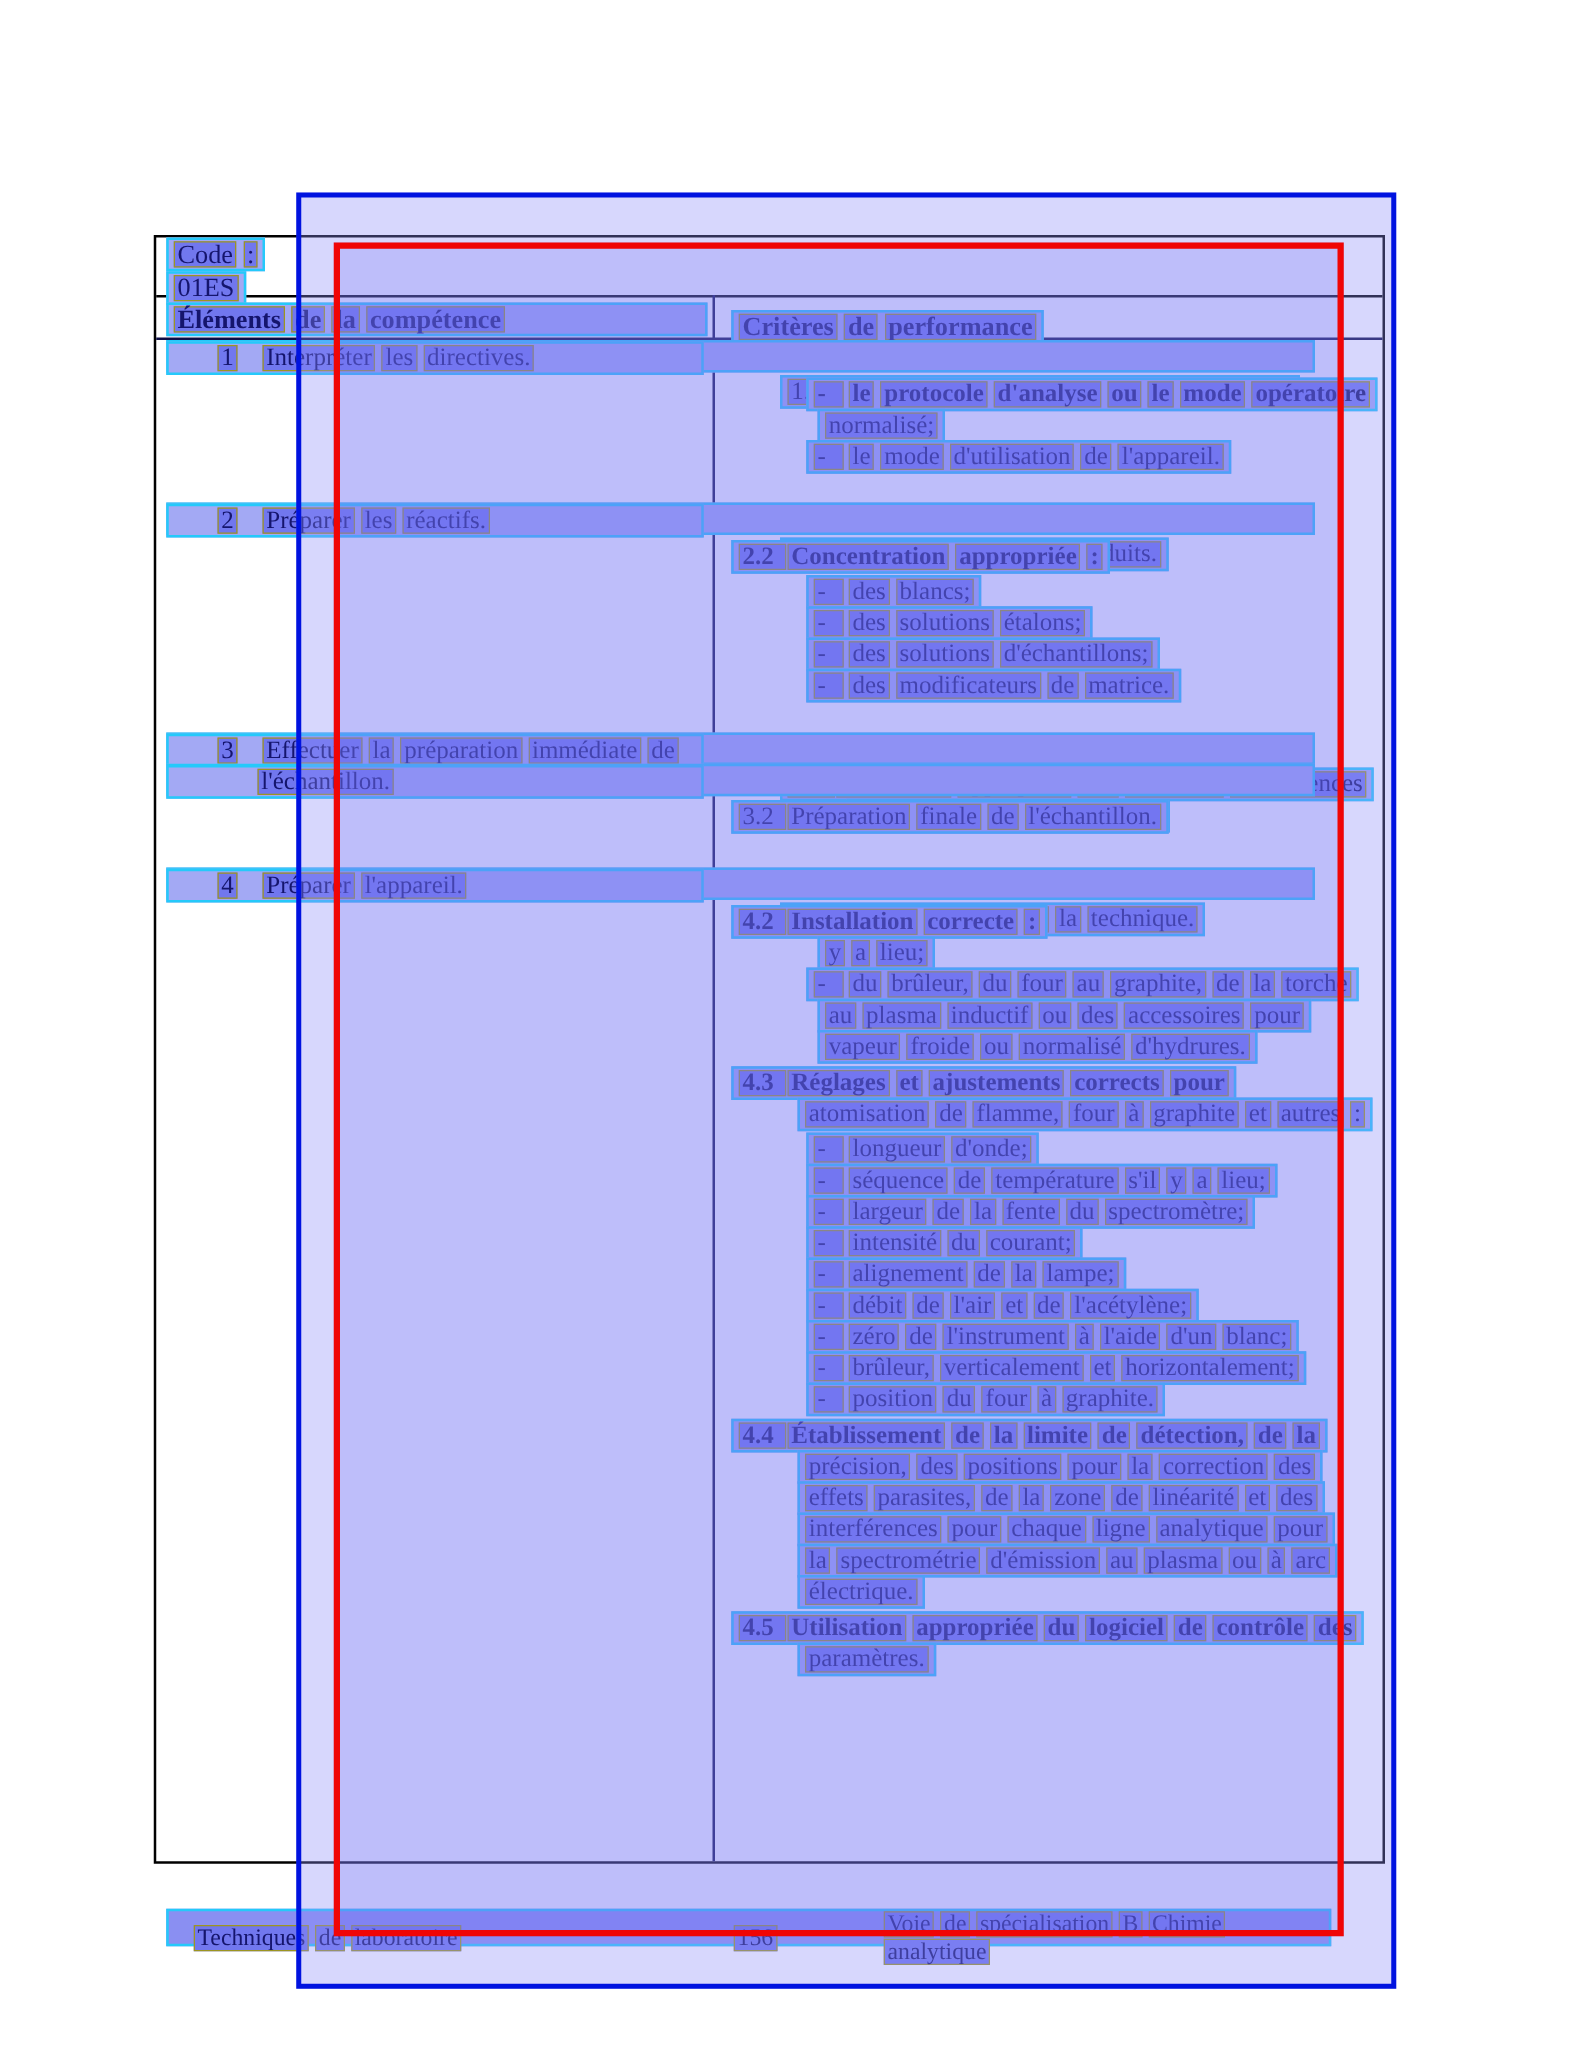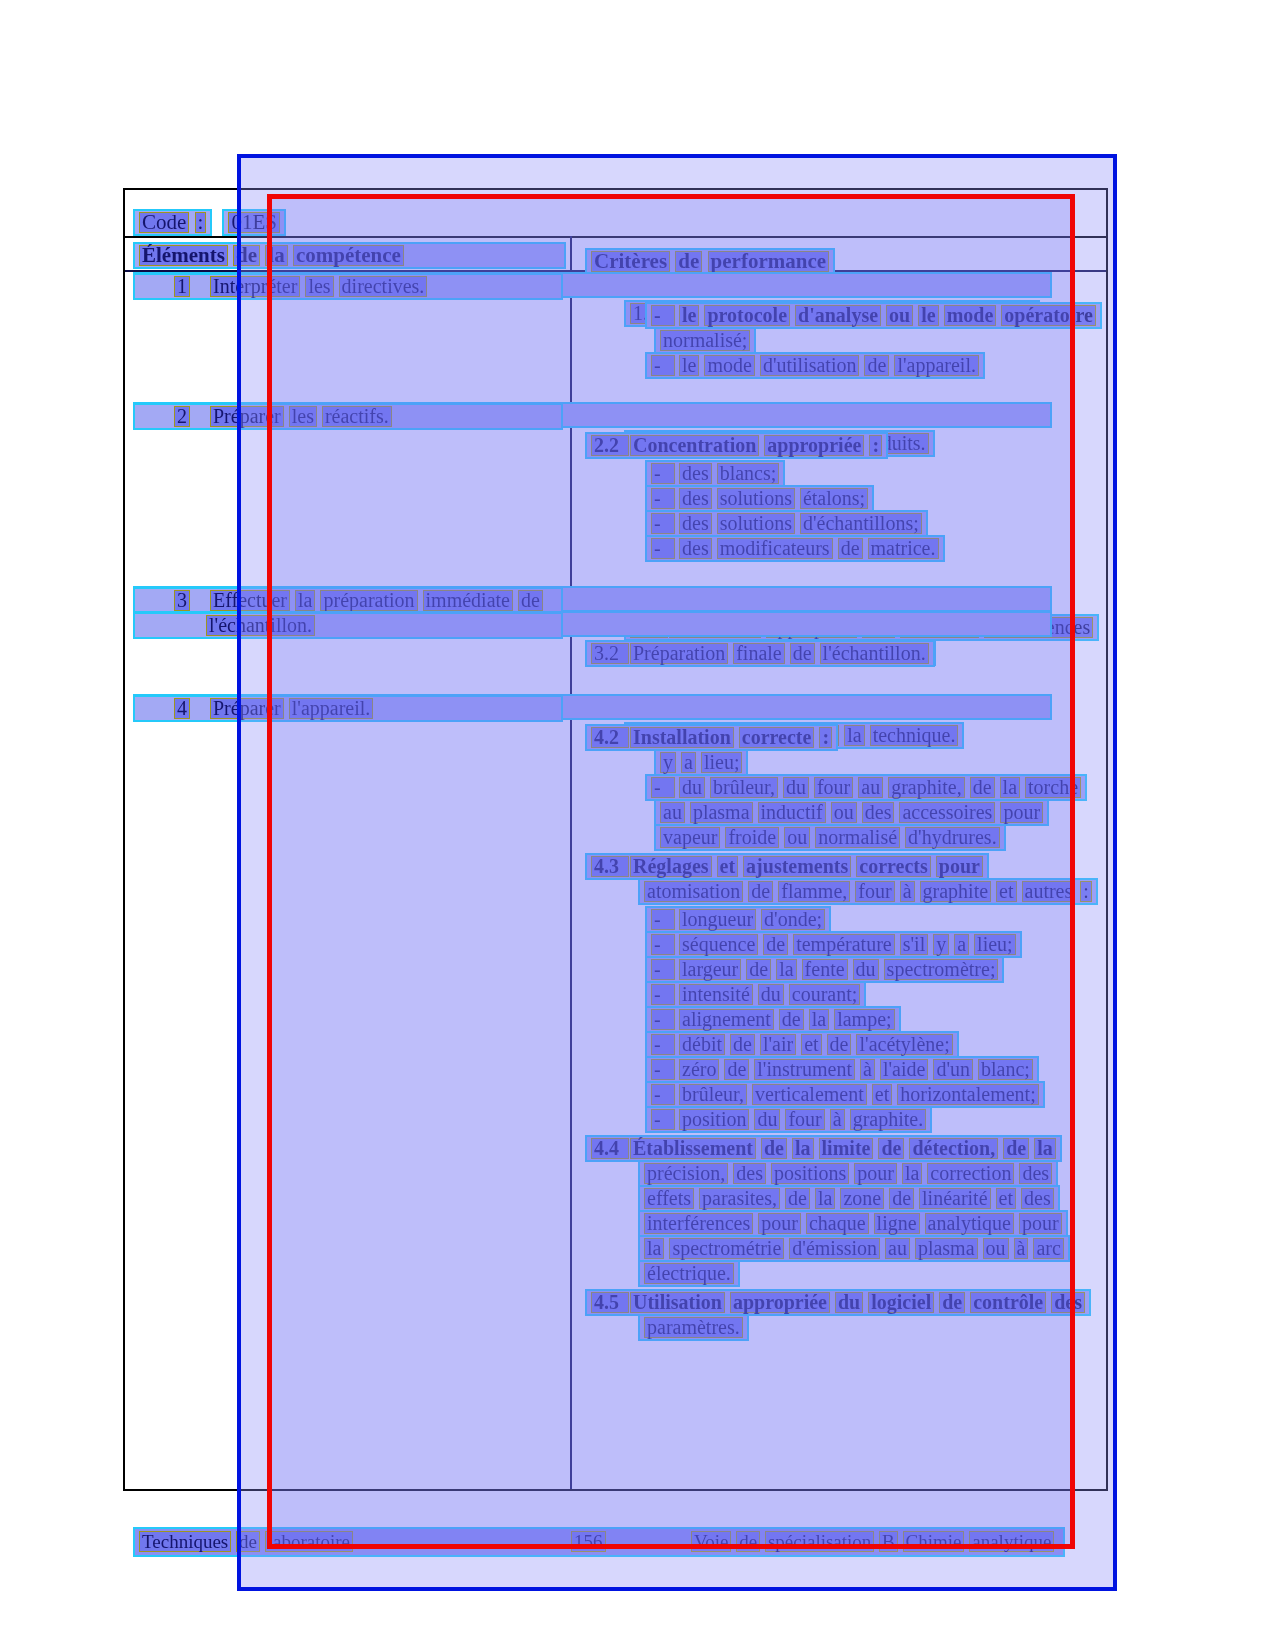--- a/index.html
+++ b/index.html
@@ -5,21 +5,21 @@
   html,body { margin:0; padding:0; background:#ffffff; }
   .page {
     position:relative; width:1275px; height:1651px; background:#ffffff;
     font-family:"Liberation Serif", serif; color:#15156d; overflow:hidden;
   }
   
   .doc-table {
     position:absolute; left:123px; top:188px; width:985px; height:1303px;
     border:2px solid #000; box-sizing:border-box; font-size:20px;
   }
-  .code-row { height:46px; border-bottom:2px solid #000; display:flex; align-items:flex-end; padding-left:8px; font-size:21px; }
+  .code-row { height:46px; border-bottom:2px solid #000; display:flex; align-items:flex-start; padding-left:8px; font-size:21px;flex-direction:column; }
   .code-row .hl { margin-right:10px; }
   .header-row { height:32px; border-bottom:2px solid #0d0d45; display:flex; font-weight:bold; font-size:21px;align-items:center; }
   .header-left  { width:447px; box-sizing:border-box; padding:2px 6px 0 8px; }
   .header-left .hl { display:block; }
   .header-right { flex:1; padding:2px 0 0 13px;margin-top:12px; }
   .divider { position:absolute; left:445px; top:46px; width:2px; height:1253px; background:#0d0d45; }
 
   
   .hl {
     border:2px solid #25c9fa; background:#a3a9f4; padding:1px 4px;
@@ -50,21 +50,21 @@
   }
   .band > * { position:relative;padding-left:39px; }
   .mt3 { margin-top:3px; } .mt4 { margin-top:4px;font-weight:bold; }
   .sp1 { height:26px; } .sp2 { height:27px; } .sp3 { height:30px; }
 
   
   .footer-line {
     position:absolute; left:133px; top:1527px; width:932px; height:30px;
     display:grid; grid-template-columns:432px 120px 1fr; align-items:center;
     border:2px solid #25c9fa; background:#8a8ff2; font-size:19px;
-    padding:0 4px; box-sizing:border-box;
+    padding:0 20px; box-sizing:border-box;
   }
 
   
   .blue-box {
     position:absolute; left:237px; top:154px; width:880px; height:1437px;
     border:4px solid #0013e0; background:rgba(140,140,250,0.35);
     pointer-events:none; z-index:10; box-sizing:border-box;
   }
   .red-box {
     position:absolute; left:267px; top:194px; width:808px; height:1355px;

